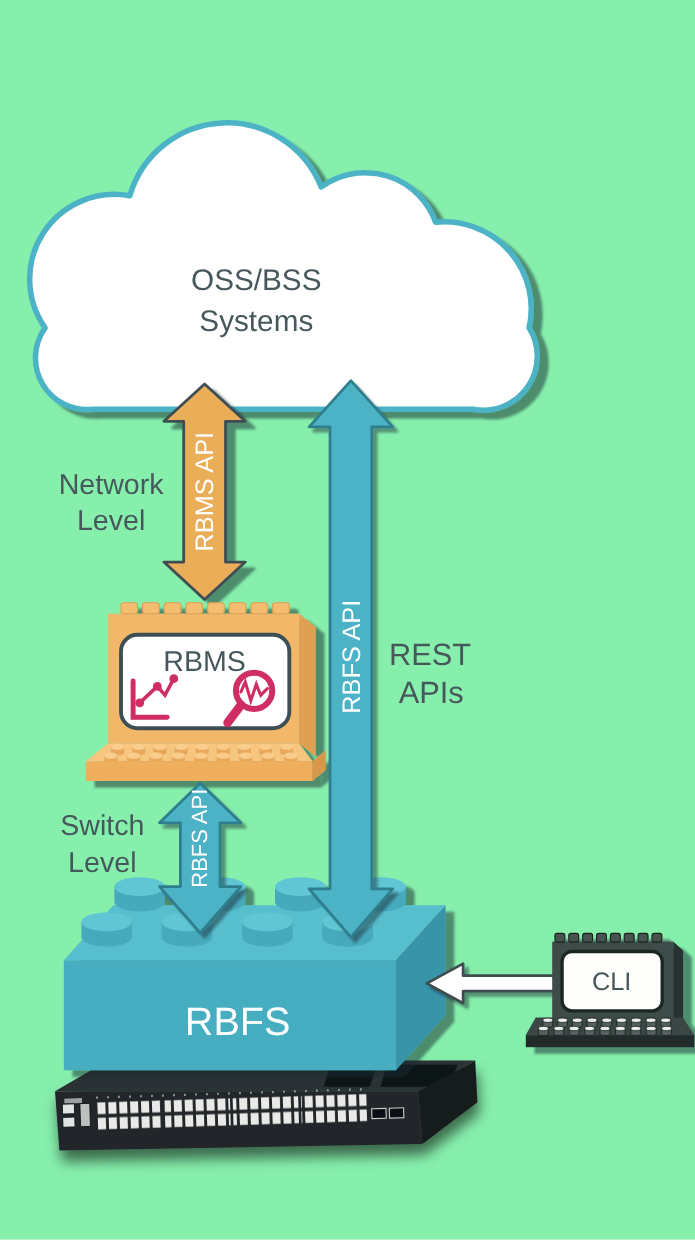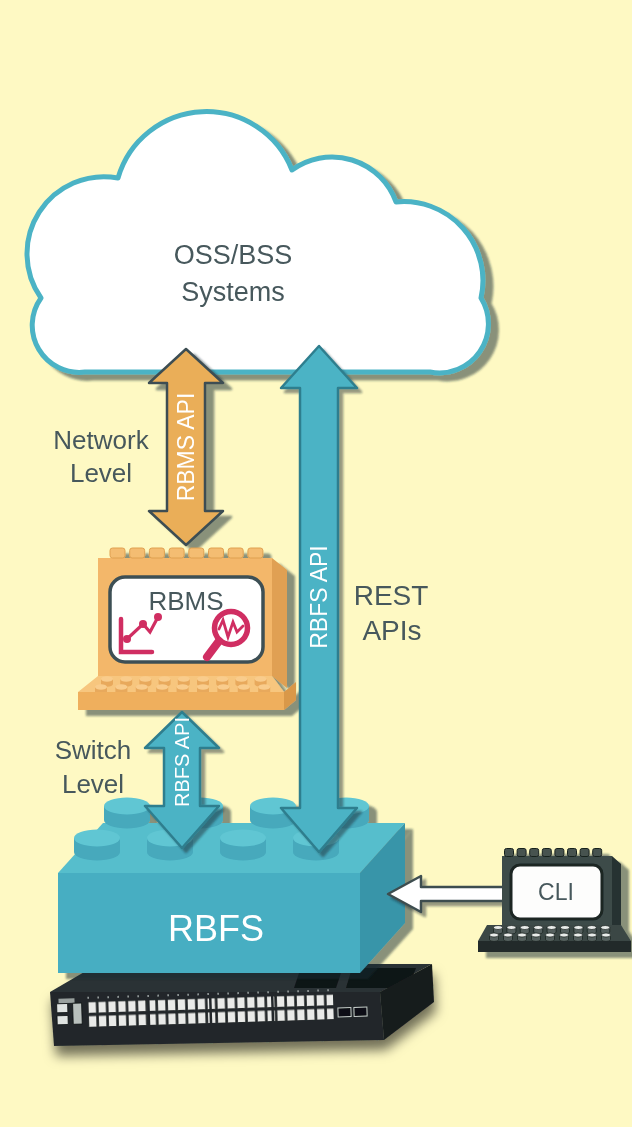--- a/index.html
+++ b/index.html
@@ -1,16 +1,16 @@
 <!DOCTYPE html>
 <html><head>
 <meta charset="utf-8">
 <style>
   html,body { margin:0; padding:0; background:#ffffff; }
-  .stage { width:632px; height:1127px; position:relative; overflow:hidden; background:#fef9c3; }
+  .stage { width:632px; height:1127px; position:relative; overflow:hidden; background:#86efac; }
   svg { display:block; }
   text { font-family:"Liberation Sans", sans-serif; fill:#47585C; }
   .tc { text-anchor:middle; dominant-baseline:central; }
   .t-white { fill:#ffffff; }
   .t-gray { fill:#47585C; }
   .stud-side { fill:#46A9BC; }
   .stud-top  { fill:#60C6D3; }
 </style>
 </head>
 <body>

